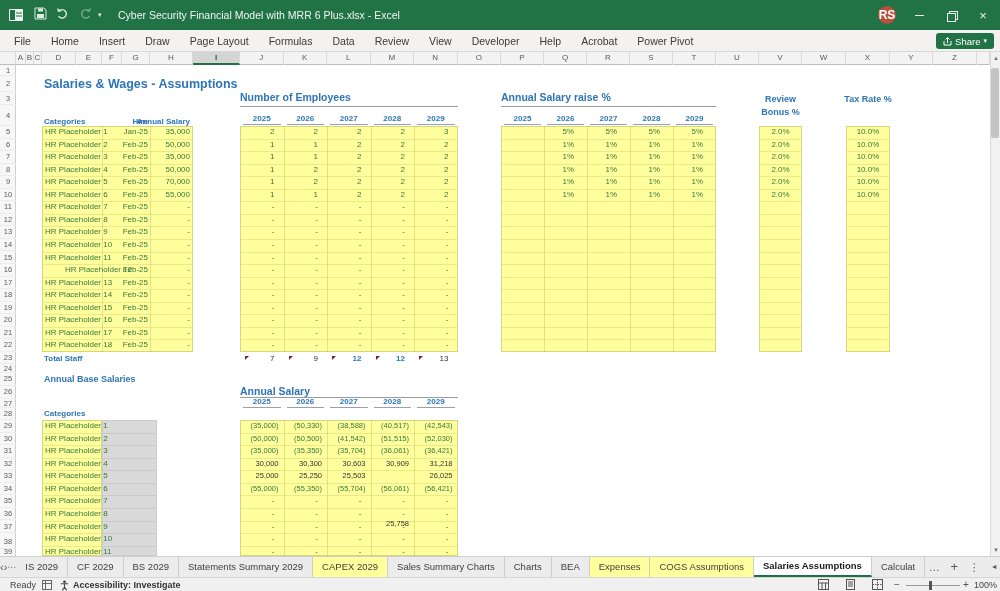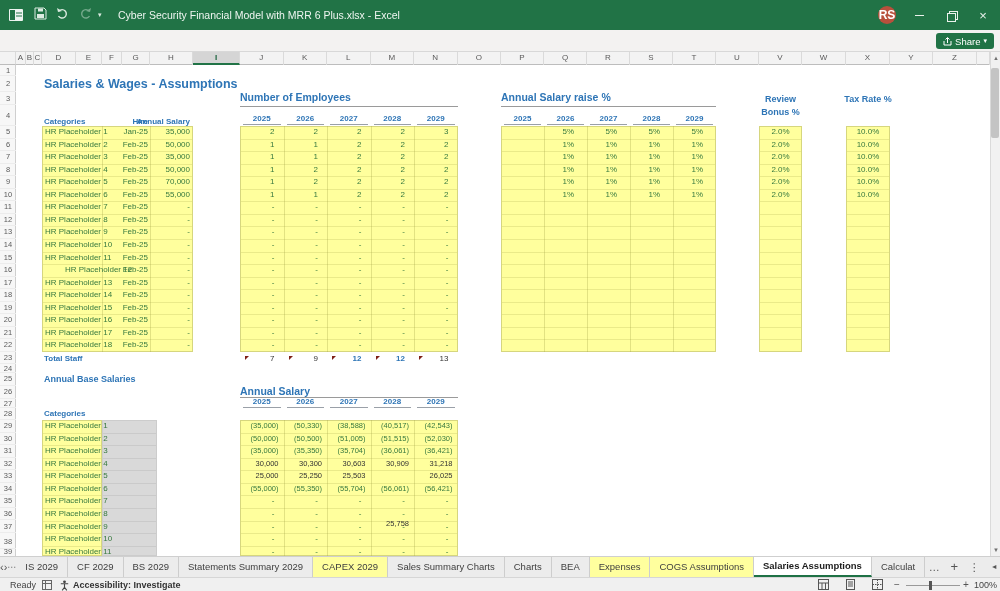--- a/index.html
+++ b/index.html
@@ -116,20 +116,35 @@
     <div class="abs winbtn" style="left:936px">
       <div style="position:relative;width:9px;height:9px">
           <div style="position:absolute;left:2px;top:0;width:7px;height:7px;border:1px solid #eaf2ec"></div>
           <div style="position:absolute;left:0;top:2px;width:7px;height:7px;border:1px solid #eaf2ec;background:#217346"></div>
         </div>
     </div>
     <div class="abs winbtn" style="left:968px;font-size:13px">×</div>
   </div>
 
   <div class="abs bar" id="ribbon">
+    <div id="ribbon-tabs">
+        <div class="rtab">File</div>
+        <div class="rtab">Home</div>
+        <div class="rtab">Insert</div>
+        <div class="rtab">Draw</div>
+        <div class="rtab">Page Layout</div>
+        <div class="rtab">Formulas</div>
+        <div class="rtab">Data</div>
+        <div class="rtab">Review</div>
+        <div class="rtab">View</div>
+        <div class="rtab">Developer</div>
+        <div class="rtab">Help</div>
+        <div class="rtab">Acrobat</div>
+        <div class="rtab">Power Pivot</div>
+      </div>
     <div class="abs" id="share-btn">
       <svg width="9" height="9" viewBox="0 0 9 9">
           <path d="M1,4 v4 h7 v-4" fill="none" stroke="#fff" stroke-width="1"></path>
           <line x1="4.5" y1="6" x2="4.5" y2="1" stroke="#fff" stroke-width="1"></line>
           <path d="M2.5,2.5 l2,-2 2,2" fill="none" stroke="#fff" stroke-width="1"></path>
         </svg>
       <span>Share</span>
       <span style="font-size:7px">▾</span>
     </div>
   </div>
@@ -651,21 +666,21 @@
     <div class="abs hline" style="left: 241px; top: 520.5px; width: 215.5px; height: 1px;"></div>
     <div class="abs hline" style="left: 241px; top: 533.05px; width: 215.5px; height: 1px;"></div>
     <div class="abs hline" style="left: 241px; top: 545.6px; width: 215.5px; height: 1px;"></div>
     <div class="abs c75 green r" style="left: 242px; top: 420.1px; width: 36.5px; height: 12.55px; line-height: 12.55px;">(35,000)</div>
     <div class="abs c75 green r" style="left: 285.5px; top: 420.1px; width: 36.5px; height: 12.55px; line-height: 12.55px;">(50,330)</div>
     <div class="abs c75 green r" style="left: 329px; top: 420.1px; width: 36.5px; height: 12.55px; line-height: 12.55px;">(38,588)</div>
     <div class="abs c75 green r" style="left: 372.5px; top: 420.1px; width: 36.5px; height: 12.55px; line-height: 12.55px;">(40,517)</div>
     <div class="abs c75 green r" style="left: 416px; top: 420.1px; width: 36.5px; height: 12.55px; line-height: 12.55px;">(42,543)</div>
     <div class="abs c75 green r" style="left: 242px; top: 432.65px; width: 36.5px; height: 12.55px; line-height: 12.55px;">(50,000)</div>
     <div class="abs c75 green r" style="left: 285.5px; top: 432.65px; width: 36.5px; height: 12.55px; line-height: 12.55px;">(50,500)</div>
-    <div class="abs c75 green r" style="left: 329px; top: 432.65px; width: 36.5px; height: 12.55px; line-height: 12.55px;">(51,005)</div>
+    <div class="abs c75 green r" style="left: 329px; top: 432.65px; width: 36.5px; height: 12.55px; line-height: 12.55px;">(41,542)</div>
     <div class="abs c75 green r" style="left: 372.5px; top: 432.65px; width: 36.5px; height: 12.55px; line-height: 12.55px;">(51,515)</div>
     <div class="abs c75 green r" style="left: 416px; top: 432.65px; width: 36.5px; height: 12.55px; line-height: 12.55px;">(52,030)</div>
     <div class="abs c75 green r" style="left: 242px; top: 445.2px; width: 36.5px; height: 12.55px; line-height: 12.55px;">(35,000)</div>
     <div class="abs c75 green r" style="left: 285.5px; top: 445.2px; width: 36.5px; height: 12.55px; line-height: 12.55px;">(35,350)</div>
     <div class="abs c75 green r" style="left: 329px; top: 445.2px; width: 36.5px; height: 12.55px; line-height: 12.55px;">(35,704)</div>
     <div class="abs c75 green r" style="left: 372.5px; top: 445.2px; width: 36.5px; height: 12.55px; line-height: 12.55px;">(36,061)</div>
     <div class="abs c75 green r" style="left: 416px; top: 445.2px; width: 36.5px; height: 12.55px; line-height: 12.55px;">(36,421)</div>
     <div class="abs c75 dark r" style="left: 242px; top: 457.75px; width: 36.5px; height: 12.55px; line-height: 12.55px;">30,000</div>
     <div class="abs c75 dark r" style="left: 285.5px; top: 457.75px; width: 36.5px; height: 12.55px; line-height: 12.55px;">30,300</div>
     <div class="abs c75 dark r" style="left: 329px; top: 457.75px; width: 36.5px; height: 12.55px; line-height: 12.55px;">30,603</div>

